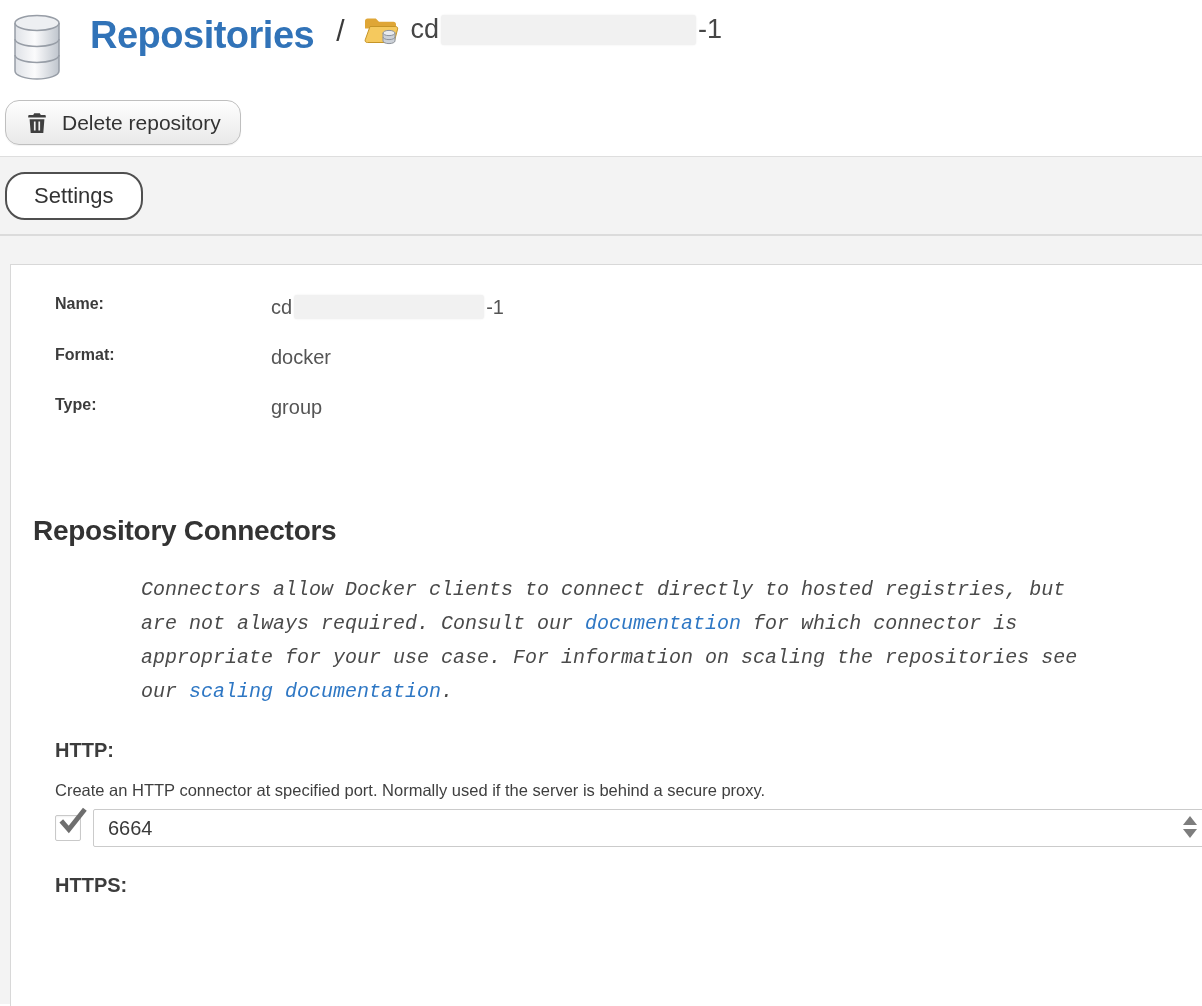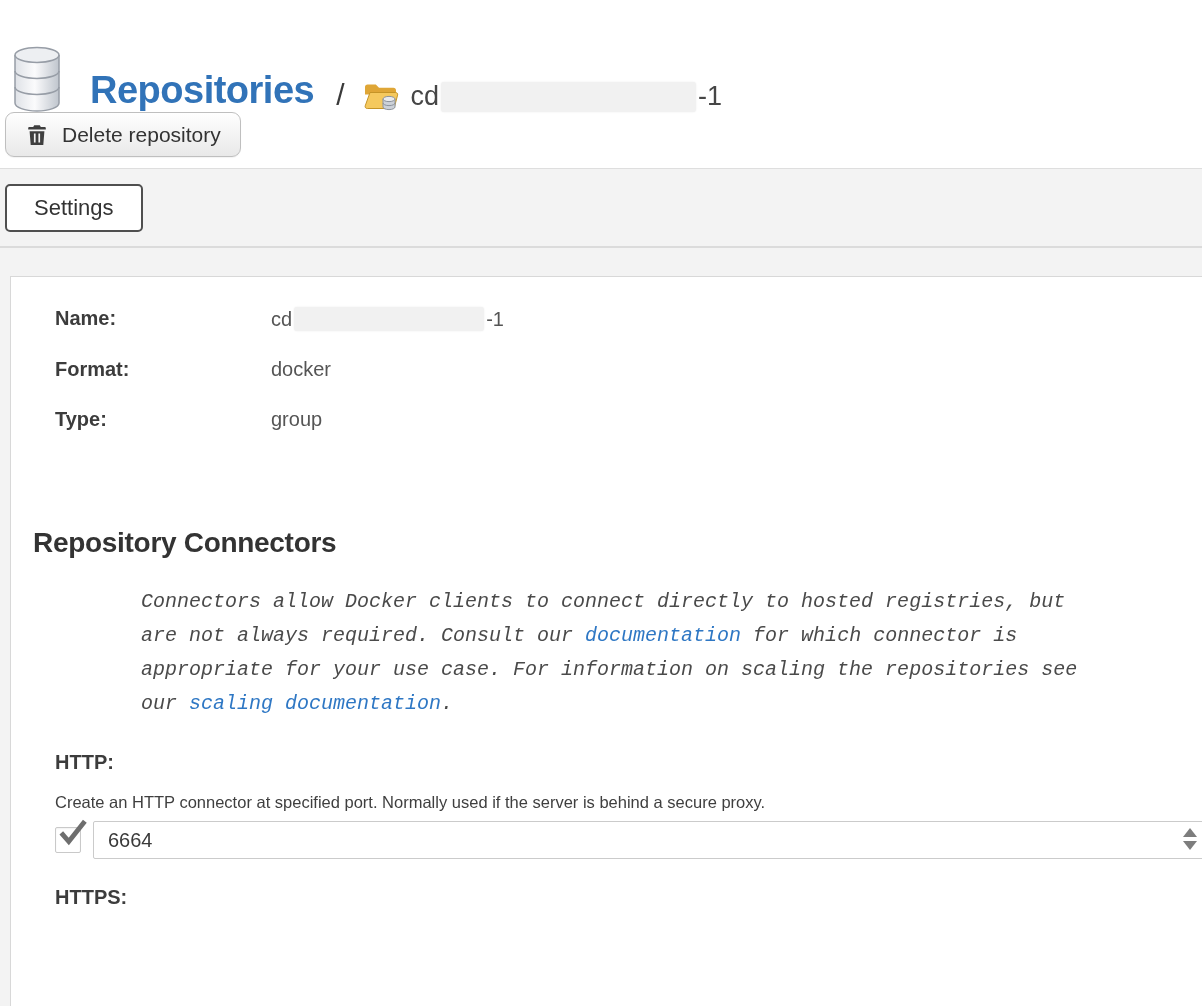--- a/index.html
+++ b/index.html
@@ -1,54 +1,54 @@
 <!DOCTYPE html>
 <html><head>
 <meta charset="utf-8">
 <style>
   * { margin:0; padding:0; box-sizing:border-box; }
   html,body { width:1202px; height:1006px; overflow:hidden; background:#fff;
     font-family:"Liberation Sans", sans-serif; color:#333; }
 
   
-  .header { display:flex; align-items:flex-end; padding:14px 0 0 10px; height:100px;margin-top:12px; }
+  .header { display:flex; align-items:flex-start; padding:14px 0 0 10px; height:100px; }
   .db-icon { width:54px; height:66px; flex:0 0 auto; }
   .page-title { font-size:38px; font-weight:bold; color:#3173b8; margin-left:26px; letter-spacing:-0.5px; }
   .crumb-sep { font-size:30px; color:#3a3a3a; margin:0 18px 0 22px; font-weight:300; }
   .folder-icon { width:36px; height:32px; margin-right:12px; flex:0 0 auto; }
   .crumb-name { font-size:27px; color:#464646; display:flex; align-items:center; }
 
   .redact { display:inline-block; background:#f1f1f1; border-radius:3px;
     box-shadow:0 0 2px rgba(0,0,0,0.08); vertical-align:middle; }
   .redact.bc { width:255px; height:30px; margin:0 2px; }
   .redact.nm { width:190px; height:24px; margin:0 2px; }
   .redact.u1 { width:108px; height:24px; margin:0 1px; }
   .redact.u2 { width:166px; height:24px; margin:0 1px; }
 
   
   .toolbar { display:flex; gap:22px; padding:0 0 0 5px; height:56px; align-items:flex-start; }
   .btn { display:inline-flex; align-items:center; gap:13px; height:45px; padding:0 19px;
-    border:1px solid #bfbfbf; border-radius:9px;
+    border:1px solid #bfbfbf; border-radius:14px;
     background:linear-gradient(#fefefe,#e9e9e9);
     font-size:21px; color:#333; cursor:pointer; box-shadow:0 1px 1px rgba(0,0,0,0.05); }
   .btn svg { width:24px; height:24px; }
 
   
   .tabbar { height:80px; background:#f3f3f3; border-top:1px solid #dedede;
     border-bottom:2px solid #dbdbdb; padding:15px 0 0 5px; }
-  .tab { display:inline-block; background:#fff; border:2px solid #4f4f4f; border-radius:5px;
+  .tab { display:inline-block; background:#fff; border:2px solid #4f4f4f; border-radius:20px;
     padding:9px 27px; font-size:22px; color:#333; cursor:pointer; }
 
   
   .content { background:#f3f3f3; height:768px; padding:28px 0 0 10px; }
   .panel { width:1250px; height:1000px; background:#fff; border:1px solid #d8d8d8;
     padding:30px 0 0 44px; }
 
   .frow { display:flex; align-items:flex-start; margin-bottom:27px; }
-  .flabel { width:216px; font-size:20px; font-weight:bold; color:#3c3c3c; flex:0 0 auto; }
+  .flabel { width:216px; font-size:16px; font-weight:bold; color:#3c3c3c; flex:0 0 auto; }
   .fvalue { font-size:20px; color:#555; display:flex; align-items:center; }
   .fvalue .seg { white-space:pre; }
 
   .checkbox { position:relative; width:24px; height:24px; background:#fff;
     border:1px solid #c9c9c9; border-radius:2px; flex:0 0 auto; cursor:pointer;
     box-shadow:inset 0 1px 2px rgba(0,0,0,0.06); }
   .checkbox svg { position:absolute; top:-9px; left:1px; overflow:visible; }
   .cb-help { font-size:16px; color:#3d3d3d; margin-left:10px; }
 
   .section-heading { font-size:28px; font-weight:bold; color:#333; margin:42px 0 0 -22px;

